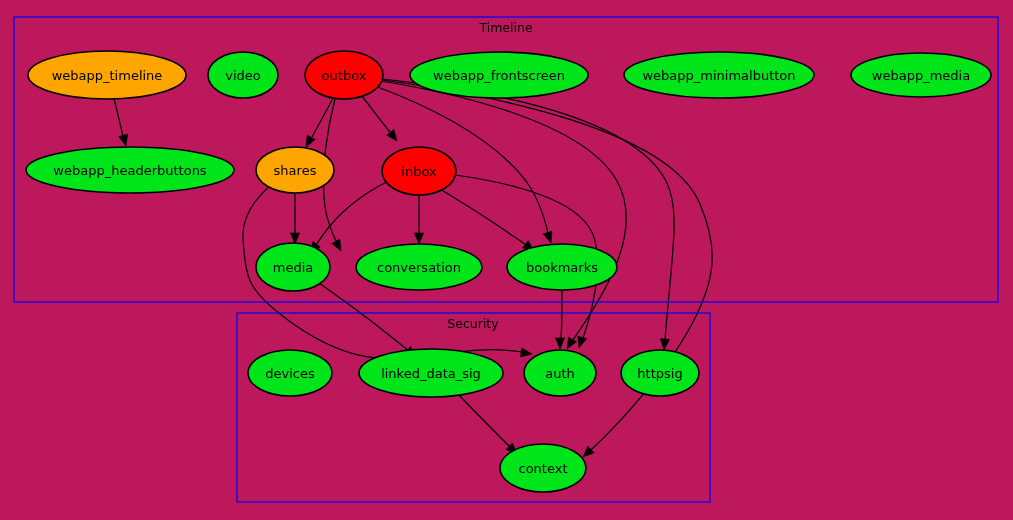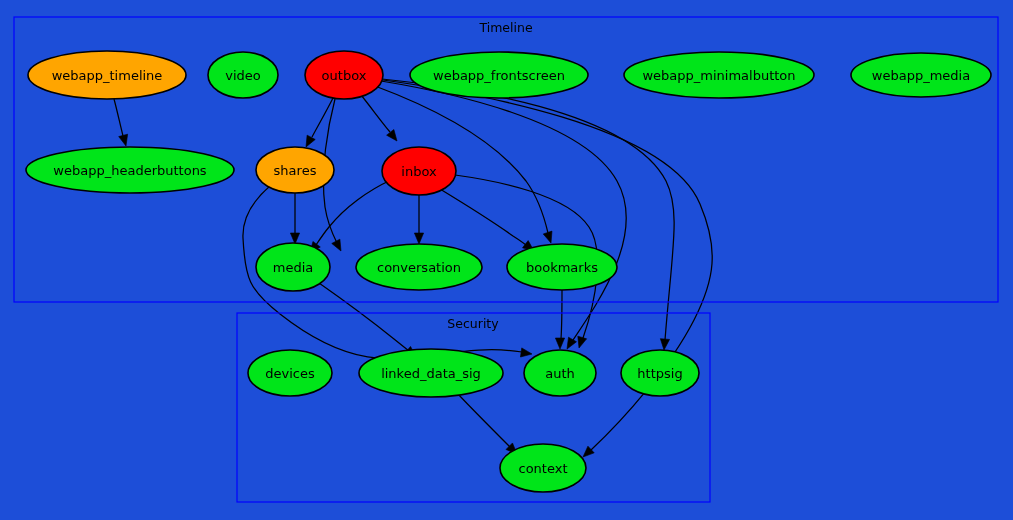--- a/index.html
+++ b/index.html
@@ -4,21 +4,21 @@
 <style>
   html, body {
     margin: 0;
     padding: 0;
     background: #ffffff;
   }
   #canvas {
     position: relative;
     width: 1013px;
     height: 520px;
-    background: #1d4ed8;
+    background: #be185d;
     font-family: "DejaVu Sans", sans-serif;
     overflow: hidden;
   }
   svg { display: block; }
   .cluster-box {
     fill: none;
     stroke: #0000ff;
     stroke-width: 1.2;
   }
   .cluster-label {

